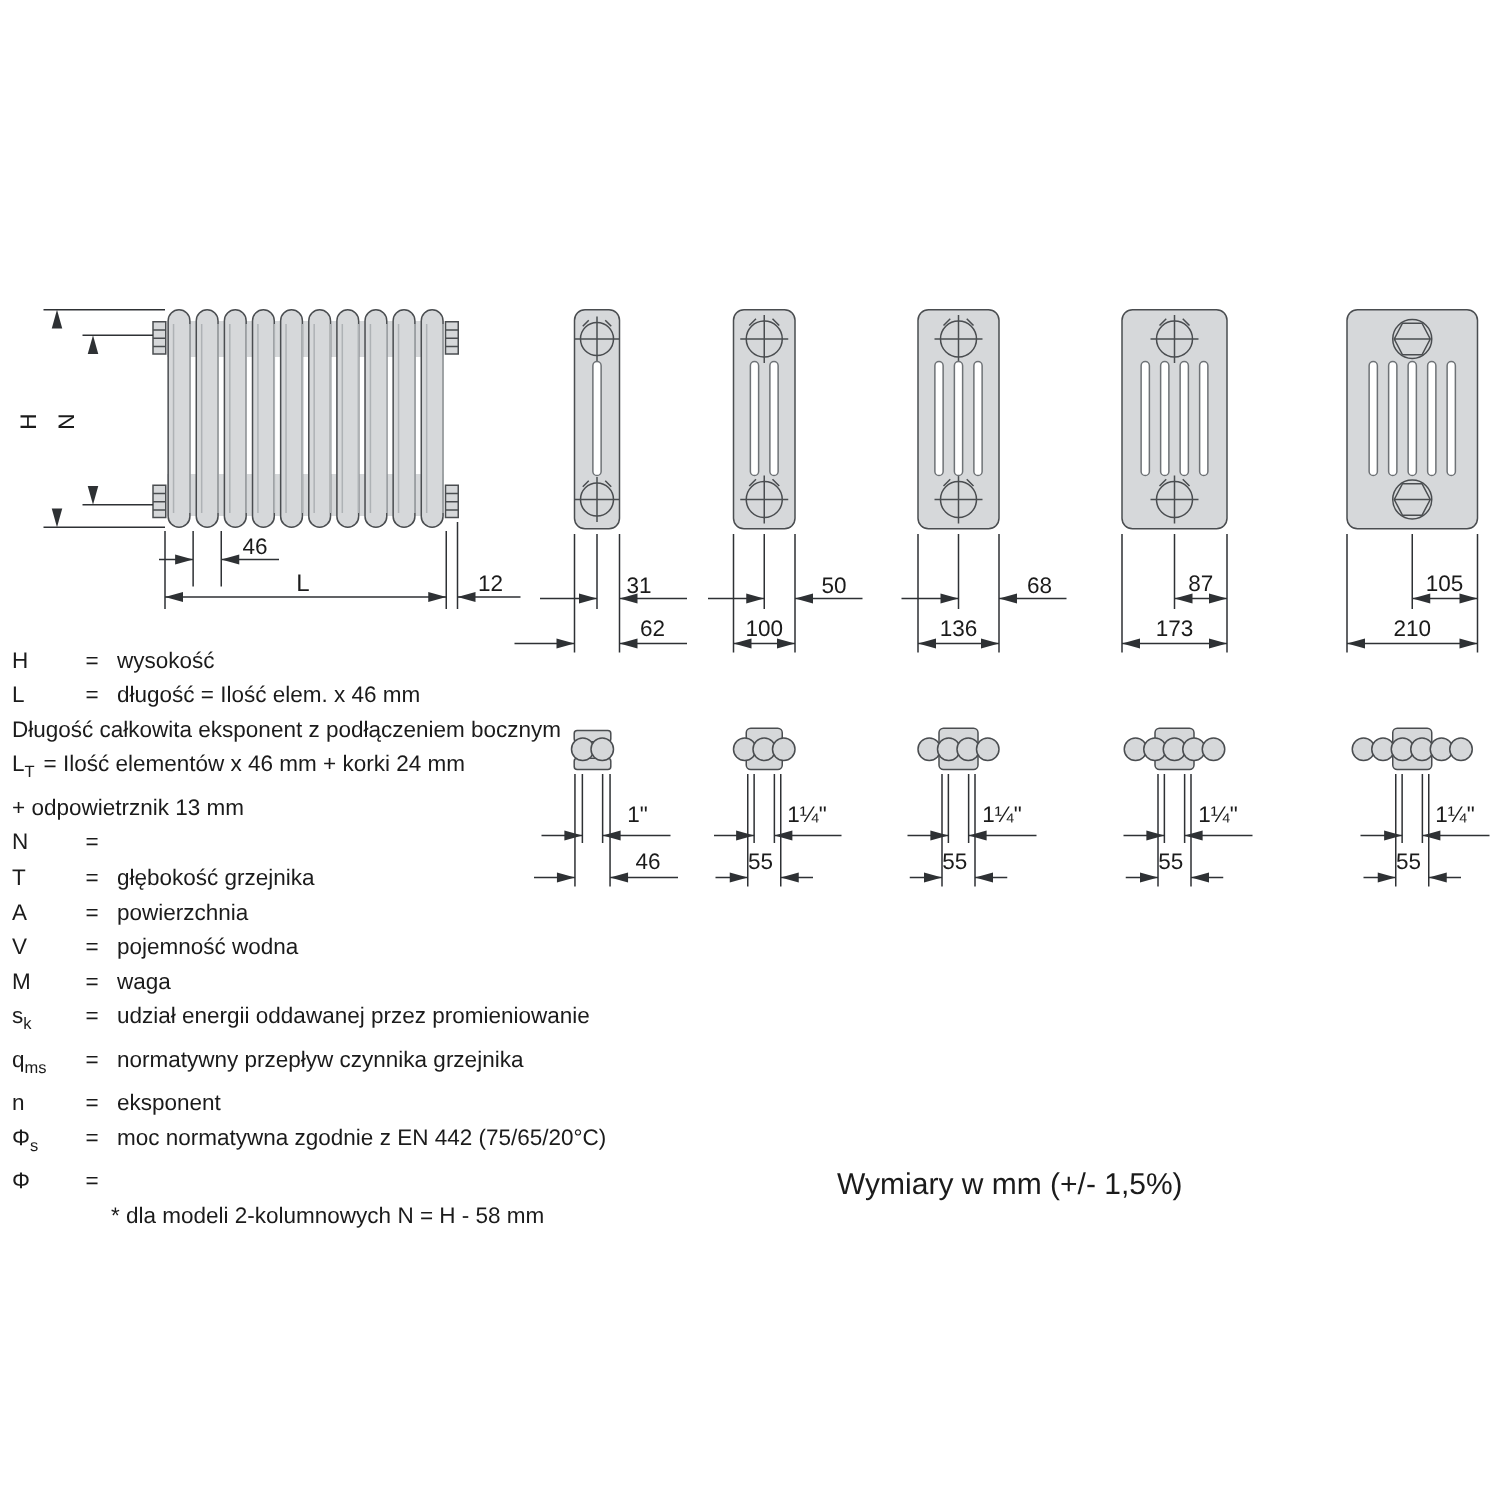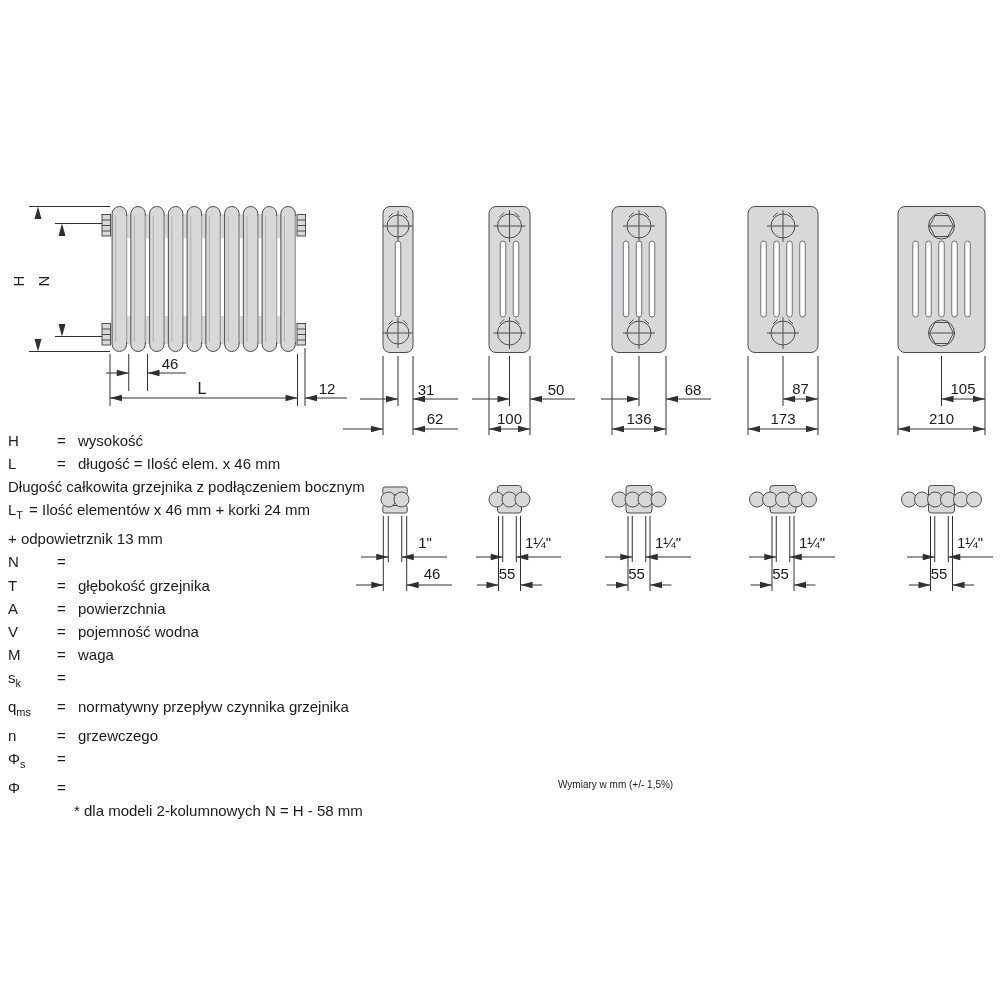--- a/index.html
+++ b/index.html
@@ -17,21 +17,21 @@
   .legend{position:absolute;left:8px;top:429px;width:540px;
           font-size:15px;line-height:23.1px;}
   .lr{display:flex;white-space:nowrap;}
   .sym{width:49px;flex:0 0 49px;}
   .eq{width:21px;flex:0 0 21px;}
   .desc{flex:1;}
   .full{display:block;}
   .indent{padding-left:66px;}
   .rest{margin-left:6px;}
   sub{font-size:11px;}
-  .note{position:absolute;left:558px;top:779px;font-size:10px;}
+  .note{position:absolute;left:558px;top:779px;font-size:20px;}
 </style>
 </head>
 <body>
 
 <div class="canvas">
 
 <svg width="1000" height="1000" viewBox="0 0 1000 1000">
 
   <g>
     <rect class="band" x="111.5" y="214" width="184.5" height="24"></rect>
@@ -360,21 +360,21 @@
     <div class="lr">
         <span class="sym"><span>H</span></span>
         <span class="eq">=</span>
         <span class="desc">wysokość</span>
       </div>
     <div class="lr">
         <span class="sym"><span>L</span></span>
         <span class="eq">=</span>
         <span class="desc">długość = Ilość elem. x 46 mm</span>
       </div>
-    <div class="lr full">Długość całkowita grzejnika z podłączeniem bocznym</div>
+    <div class="lr full">Długość całkowita eksponent z podłączeniem bocznym</div>
     <div class="lr">
         <span><span>L</span><sub>T</sub></span>
         <span class="rest">= Ilość elementów x 46 mm + korki 24 mm</span>
       </div>
     <div class="lr full">+ odpowietrznik 13 mm</div>
     <div class="lr">
         <span class="sym"><span>N</span></span>
         <span class="eq">=</span>
       </div>
     <div class="lr">
@@ -393,34 +393,36 @@
         <span class="desc">pojemność wodna</span>
       </div>
     <div class="lr">
         <span class="sym"><span>M</span></span>
         <span class="eq">=</span>
         <span class="desc">waga</span>
       </div>
     <div class="lr">
         <span class="sym"><span>s</span><sub>k</sub></span>
         <span class="eq">=</span>
+        <span class="desc">udział energii oddawanej przez promieniowanie</span>
       </div>
     <div class="lr">
         <span class="sym"><span>q</span><sub>ms</sub></span>
         <span class="eq">=</span>
         <span class="desc">normatywny przepływ czynnika grzejnika</span>
       </div>
     <div class="lr">
         <span class="sym"><span>n</span></span>
         <span class="eq">=</span>
-        <span class="desc">grzewczego</span>
+        <span class="desc">eksponent</span>
       </div>
     <div class="lr">
         <span class="sym"><span>Φ</span><sub>s</sub></span>
         <span class="eq">=</span>
+        <span class="desc">moc normatywna zgodnie z EN 442 (75/65/20°C)</span>
       </div>
     <div class="lr">
         <span class="sym"><span>Φ</span></span>
         <span class="eq">=</span>
       </div>
     <div class="lr indent">* dla modeli 2-kolumnowych N = H - 58 mm</div>
   </div>
 
   <div class="note">Wymiary w mm (+/- 1,5%)</div>
 

